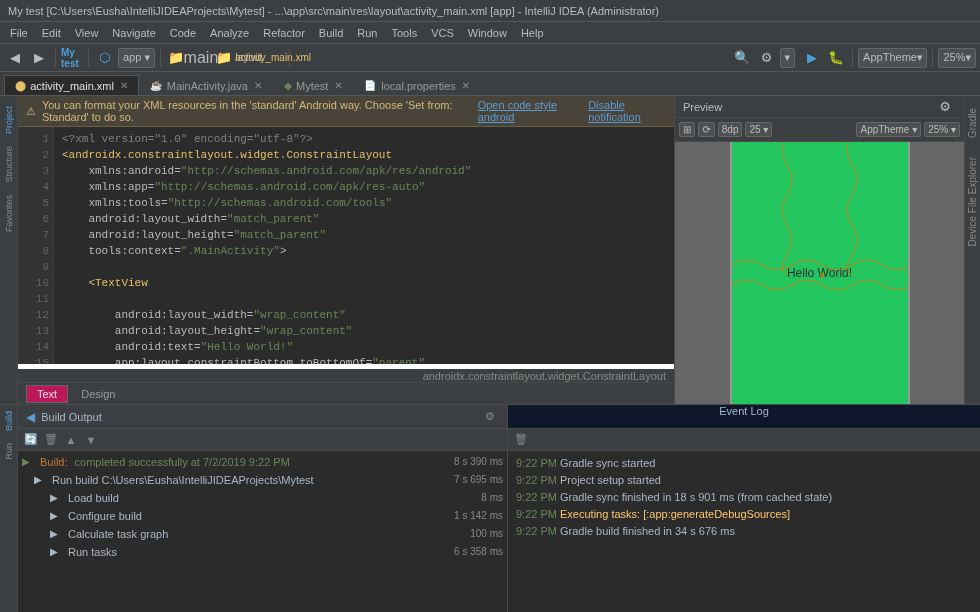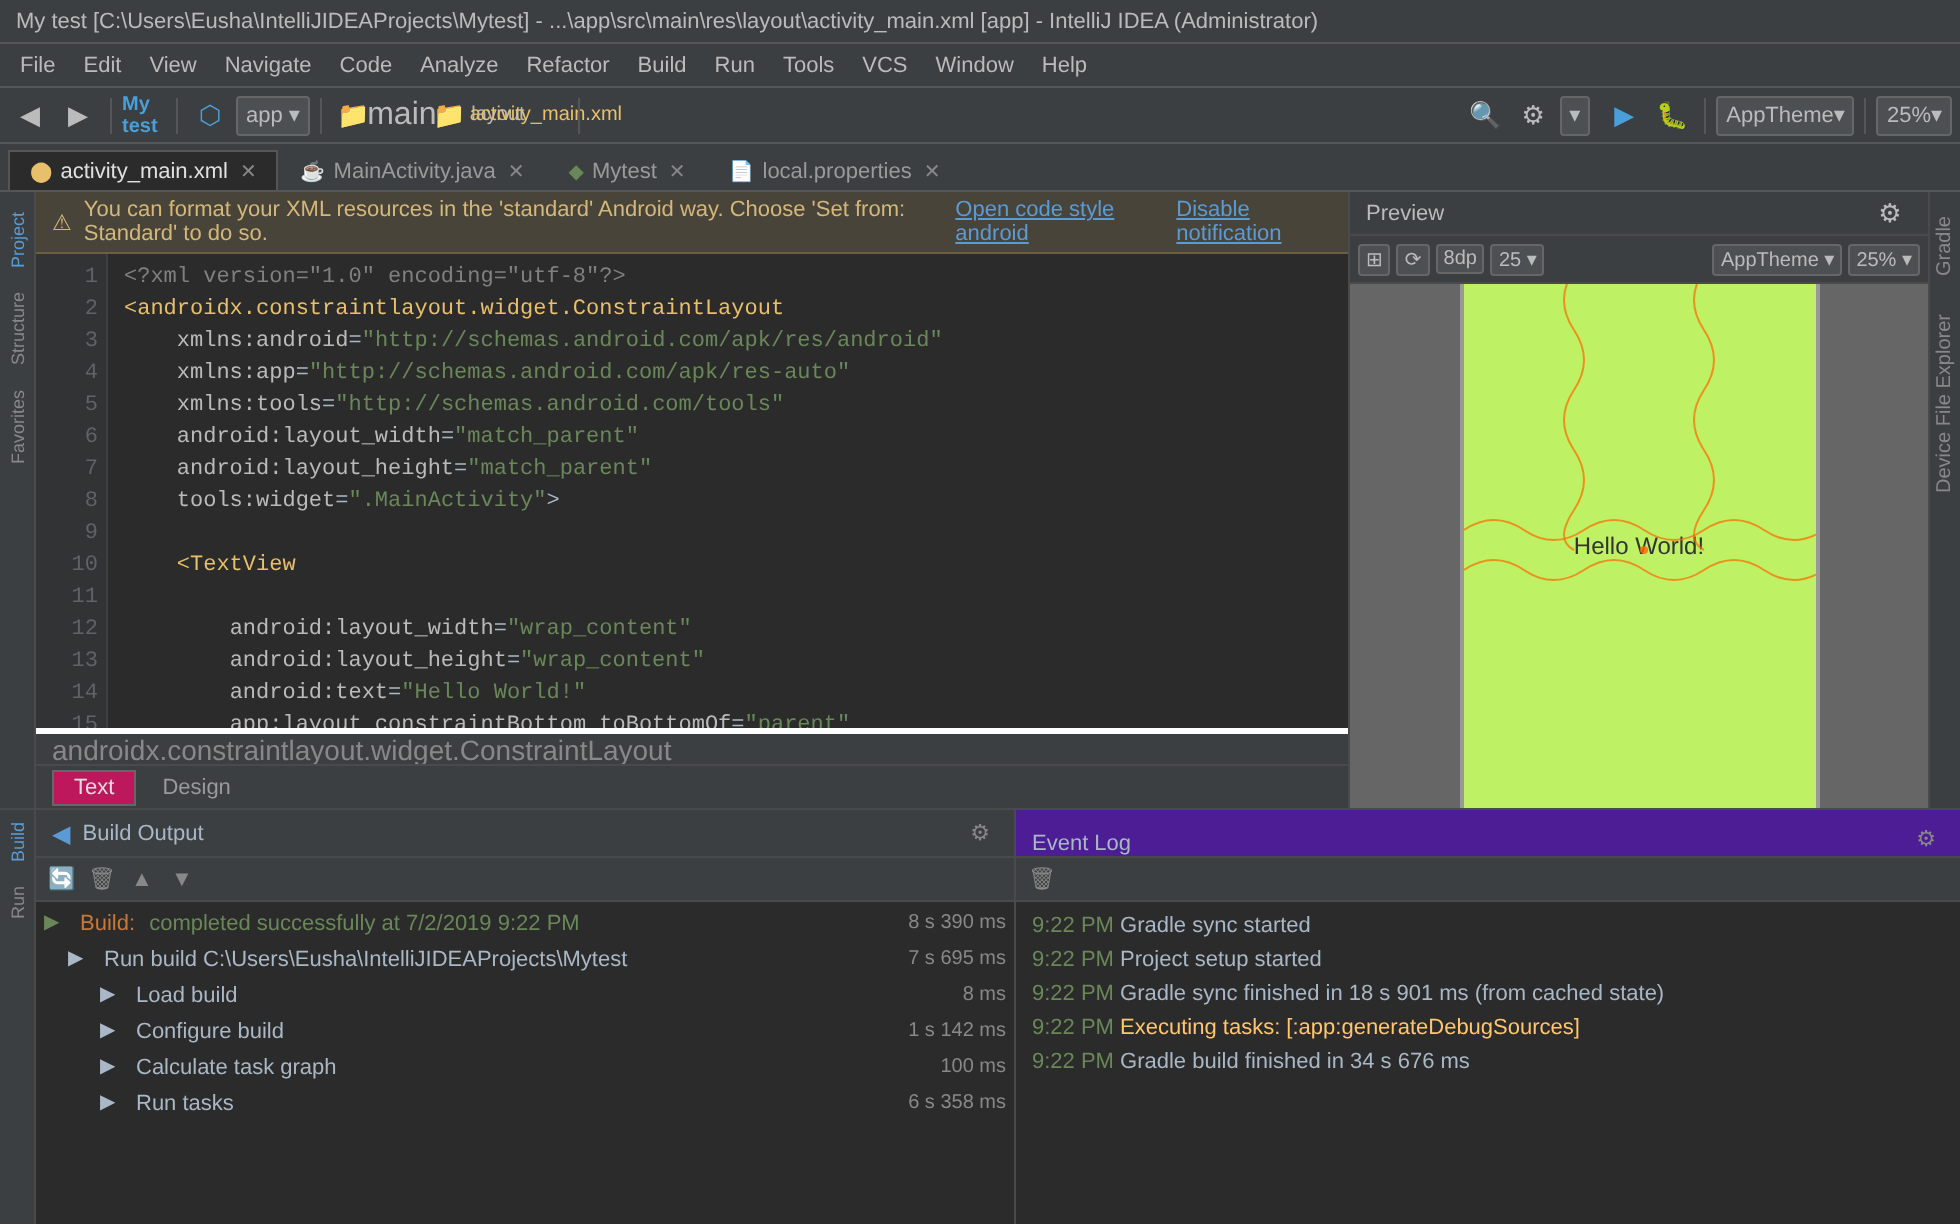--- a/index.html
+++ b/index.html
@@ -175,26 +175,27 @@
       color: #a9b7c6;
       white-space: pre;
     }
     .val { color: #6a8759; }
     .pi { color: #808080; }
 
     
     #breadcrumb-bar {
       background: #3c3f41;
       height: 18px;
-      border-top: 3px solid #ffffff;
+      border-top: 5px solid #ffffff;
       display: flex;
       align-items: center;
       padding: 0 8px;
-      font-size: 14px;
+      font-size: 11px;
       color: #888;
+      justify-content: flex-end;
     }
 
     
     #editor-bottom-tabs {
       background: #3c3f41;
       height: 22px;
       border-top: 1px solid #4a4a4a;
       display: flex;
       align-items: center;
       padding: 0 8px;
@@ -256,21 +257,21 @@
       background: #666;
       position: relative;
       overflow: hidden;
       display: flex;
       align-items: center;
       justify-content: center;
     }
     #phone-mockup {
       width: 180px;
       height: 280px;
-      background: #bef264;
+      background: #22c55e;
       border: 2px solid #999;
       border-radius: 8px;
       position: relative;
       display: flex;
       align-items: center;
       justify-content: center;
       overflow: hidden;
     }
     .phone-hello-world {
       font-size: 12px;
@@ -363,26 +364,27 @@
     }
 
     #event-log-panel {
       flex: 1;
       background: #2b2b2b;
       display: flex;
       flex-direction: column;
     }
     #event-header {
       height: 24px;
-      background: #4c1d95;
-      display: flex;
-      align-items: flex-end;
+      background: #0f172a;
+      display: flex;
+      align-items: center;
       padding: 0 8px;
       border-bottom: 1px solid #4a4a4a;
       gap: 6px;
+      flex-direction: column;
     }
     #event-toolbar {
       height: 22px;
       background: #3c3f41;
       display: flex;
       align-items: center;
       padding: 0 4px;
       border-bottom: 1px solid #4a4a4a;
       gap: 2px;
     }
@@ -520,21 +522,21 @@
       <div id="line-numbers">
         1<br>2<br>3<br>4<br>5<br>6<br>7<br>8<br>9<br>10<br>11<br>12<br>13<br>14<br>15<br>16<br>17<br>18<br>19<br>20
       </div>
       <div id="code-text"><span class="pi">&lt;?xml version="1.0" encoding="utf-8"?&gt;</span>
 <span style="color:#e8bf6a;">&lt;androidx.constraintlayout.widget.ConstraintLayout</span>
     <span style="color:#bababa;">xmlns:android</span>=<span class="val">"http://schemas.android.com/apk/res/android"</span>
     <span style="color:#bababa;">xmlns:app</span>=<span class="val">"http://schemas.android.com/apk/res-auto"</span>
     <span style="color:#bababa;">xmlns:tools</span>=<span class="val">"http://schemas.android.com/tools"</span>
     <span style="color:#bababa;">android:layout_width</span>=<span class="val">"match_parent"</span>
     <span style="color:#bababa;">android:layout_height</span>=<span class="val">"match_parent"</span>
-    <span style="color:#bababa;">tools:widget</span>=<span class="val">".MainActivity"</span>&gt;
+    <span style="color:#bababa;">tools:context</span>=<span class="val">".MainActivity"</span>&gt;
 
     <span style="color:#e8bf6a;">&lt;TextView</span>
 
         <span style="color:#bababa;">android:layout_width</span>=<span class="val">"wrap_content"</span>
         <span style="color:#bababa;">android:layout_height</span>=<span class="val">"wrap_content"</span>
         <span style="color:#bababa;">android:text</span>=<span class="val">"Hello World!"</span>
         <span style="color:#bababa;">app:layout_constraintBottom_toBottomOf</span>=<span class="val">"parent"</span>
         =
         =
         = /&gt;

